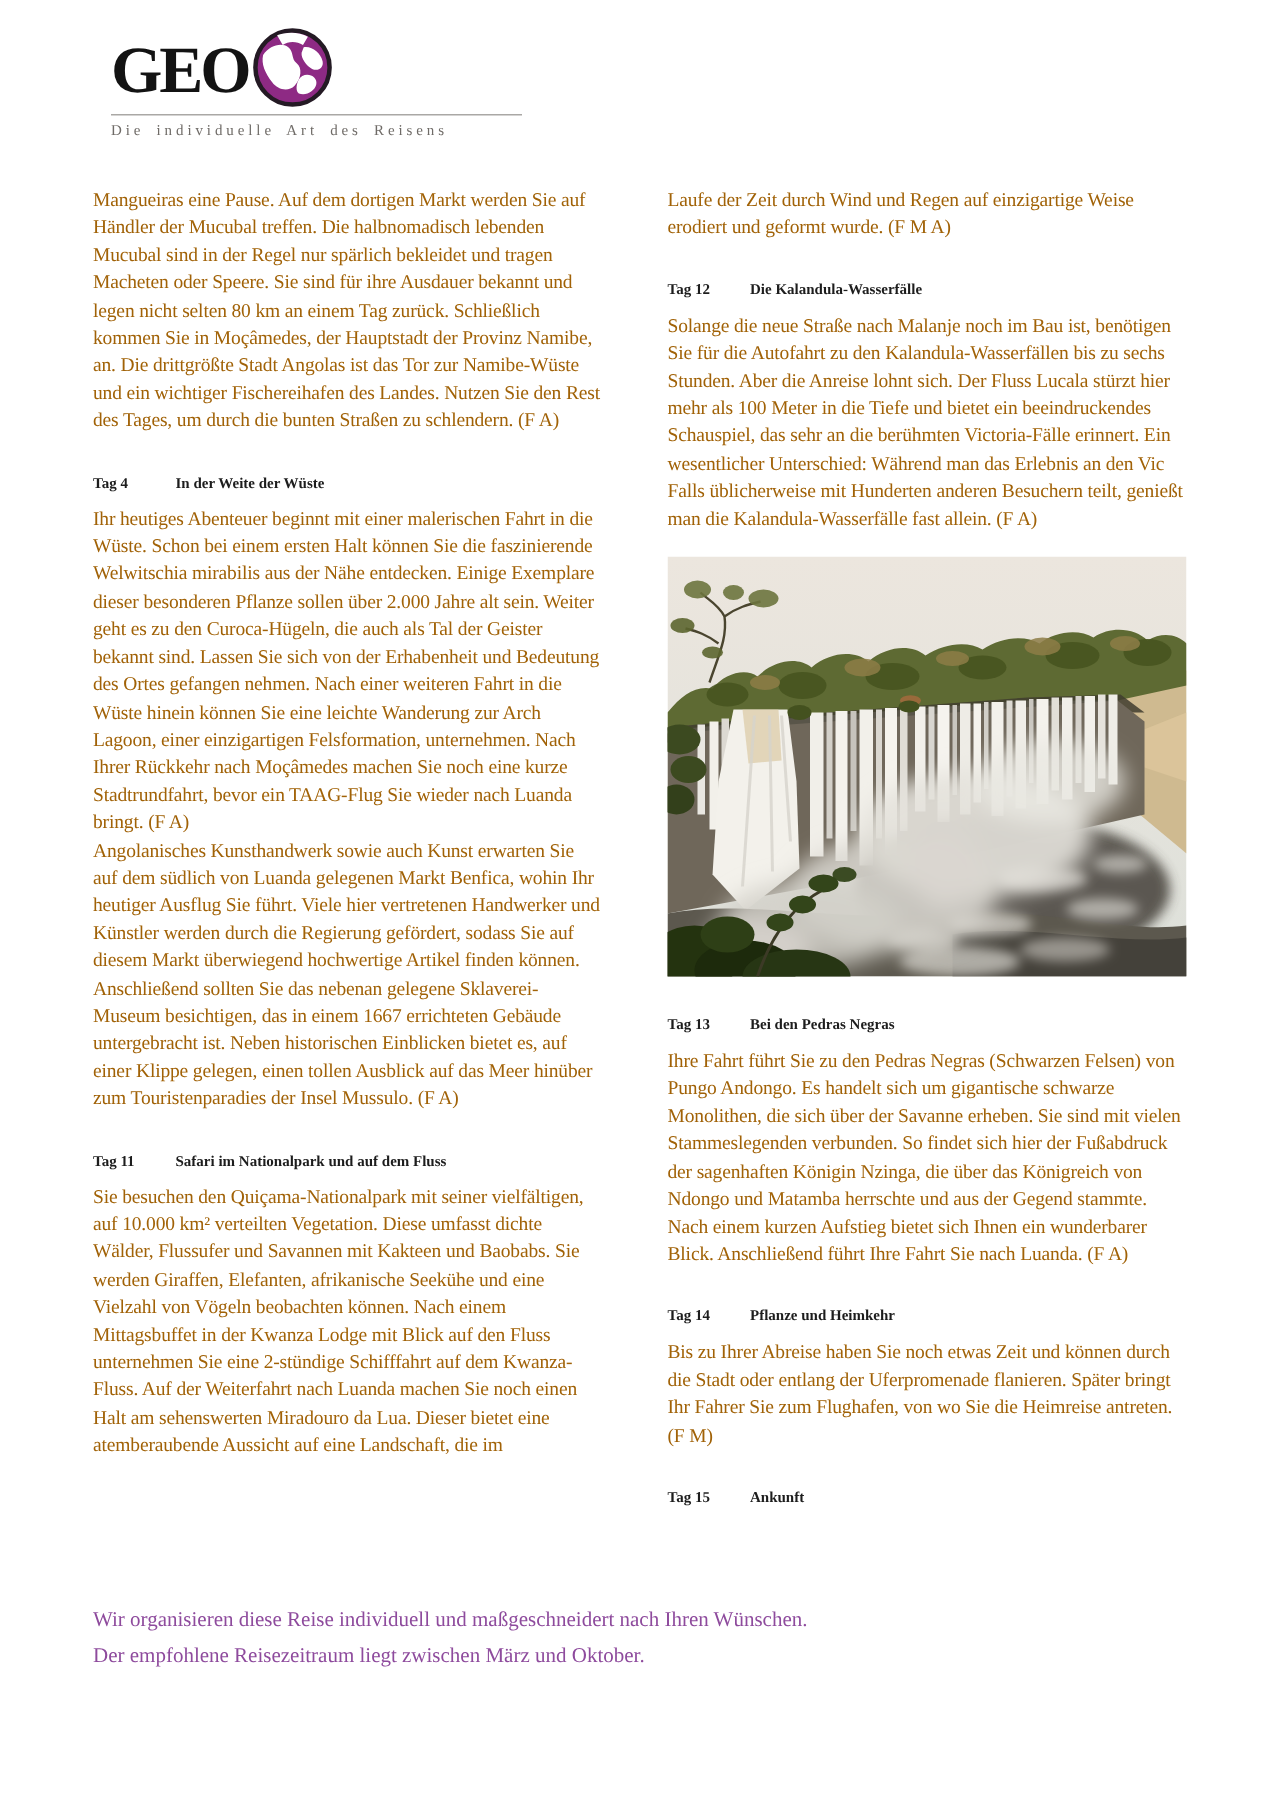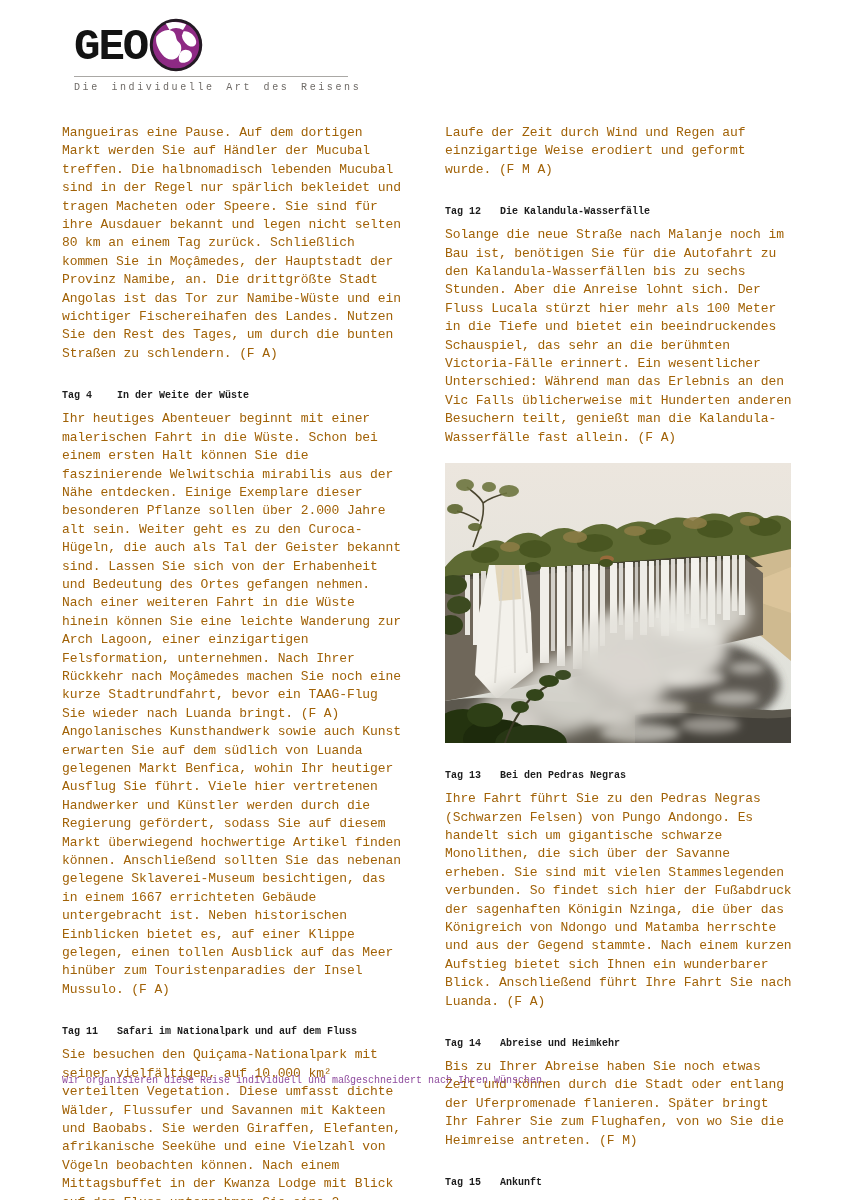--- a/index.html
+++ b/index.html
@@ -4,21 +4,21 @@
 <style>
   * { margin: 0; padding: 0; box-sizing: border-box; }
   html, body { background: #ffffff; }
   .page {
     position: relative;
     width: 848px;
     height: 1200px;
     margin: 0 auto;
     background: #ffffff;
     overflow: hidden;
-    font-family: Liberation Mono, monospace;
+    font-family: Liberation Serif, serif;
     color: #3f3f3f;
   }
 
   
   .logo { position: absolute; left: 74px; top: 20px; width: 274px; }
   .wordmark {
     display: flex; align-items: center; justify-content: flex-start;
     font-weight: bold; font-size: 44px; letter-spacing: -2px;
     color: #131313; line-height: 1;
   }
@@ -38,21 +38,21 @@
     margin: 24px 0 5px 0; font-size: 10px; font-weight: bold;
     color: #1d1d1d; letter-spacing: 0; line-height: 18px;
   }
   .day-heading .day { display: inline-block; min-width: 55px; }
   .photo-wrap { margin: 16px 0 20px 0; width: 346px; height: 280px; line-height: 0; }
   .photo-wrap svg { display: block; }
 
   
   .page-footer {
     position: absolute; left: 62px; top: 1069px; width: 720px;
-    font-size: 10px; line-height: 23.5px; color: #8e4b9d;
+    font-size: 14px; line-height: 23.5px; color: #8e4b9d;
   }
 </style>
 </head>
 <body>
 
 <div class="page">
 
   <header class="logo">
     <div class="wordmark">
       <span>GEO</span>
@@ -217,26 +217,27 @@
         <ellipse cx="30" cy="64" rx="7" ry="4" fill="#5c652f" opacity="0.9"></ellipse>
       </svg>
     </div>
 
     <h3 class="day-heading">
       <span class="day">Tag 13</span><span class="title">Bei den Pedras Negras</span>
     </h3>
     <p>Ihre Fahrt führt Sie zu den Pedras Negras (Schwarzen Felsen) von Pungo Andongo. Es handelt sich um gigantische schwarze Monolithen, die sich über der Savanne erheben. Sie sind mit vielen Stammeslegenden verbunden. So findet sich hier der Fußabdruck der sagenhaften Königin Nzinga, die über das Königreich von Ndongo und Matamba herrschte und aus der Gegend stammte. Nach einem kurzen Aufstieg bietet sich Ihnen ein wunderbarer Blick. Anschließend führt Ihre Fahrt Sie nach Luanda. (F A)</p>
 
     <h3 class="day-heading">
-      <span class="day">Tag 14</span><span class="title">Abreise und Heimkehr</span>
+      <span class="day">Tag 14</span><span class="title">Pflanze und Heimkehr</span>
     </h3>
     <p>Bis zu Ihrer Abreise haben Sie noch etwas Zeit und können durch die Stadt oder entlang der Uferpromenade flanieren. Später bringt Ihr Fahrer Sie zum Flughafen, von wo Sie die Heimreise antreten. (F M)</p>
 
     <h3 class="day-heading">
       <span class="day">Tag 15</span><span class="title">Ankunft</span>
     </h3>
   </aside>
 
   <footer class="page-footer">
     <div>Wir organisieren diese Reise individuell und maßgeschneidert nach Ihren Wünschen.</div>
+    <div>Der empfohlene Reisezeitraum liegt zwischen März und Oktober.</div>
   </footer>
 
 </div>
 
 </body></html>

